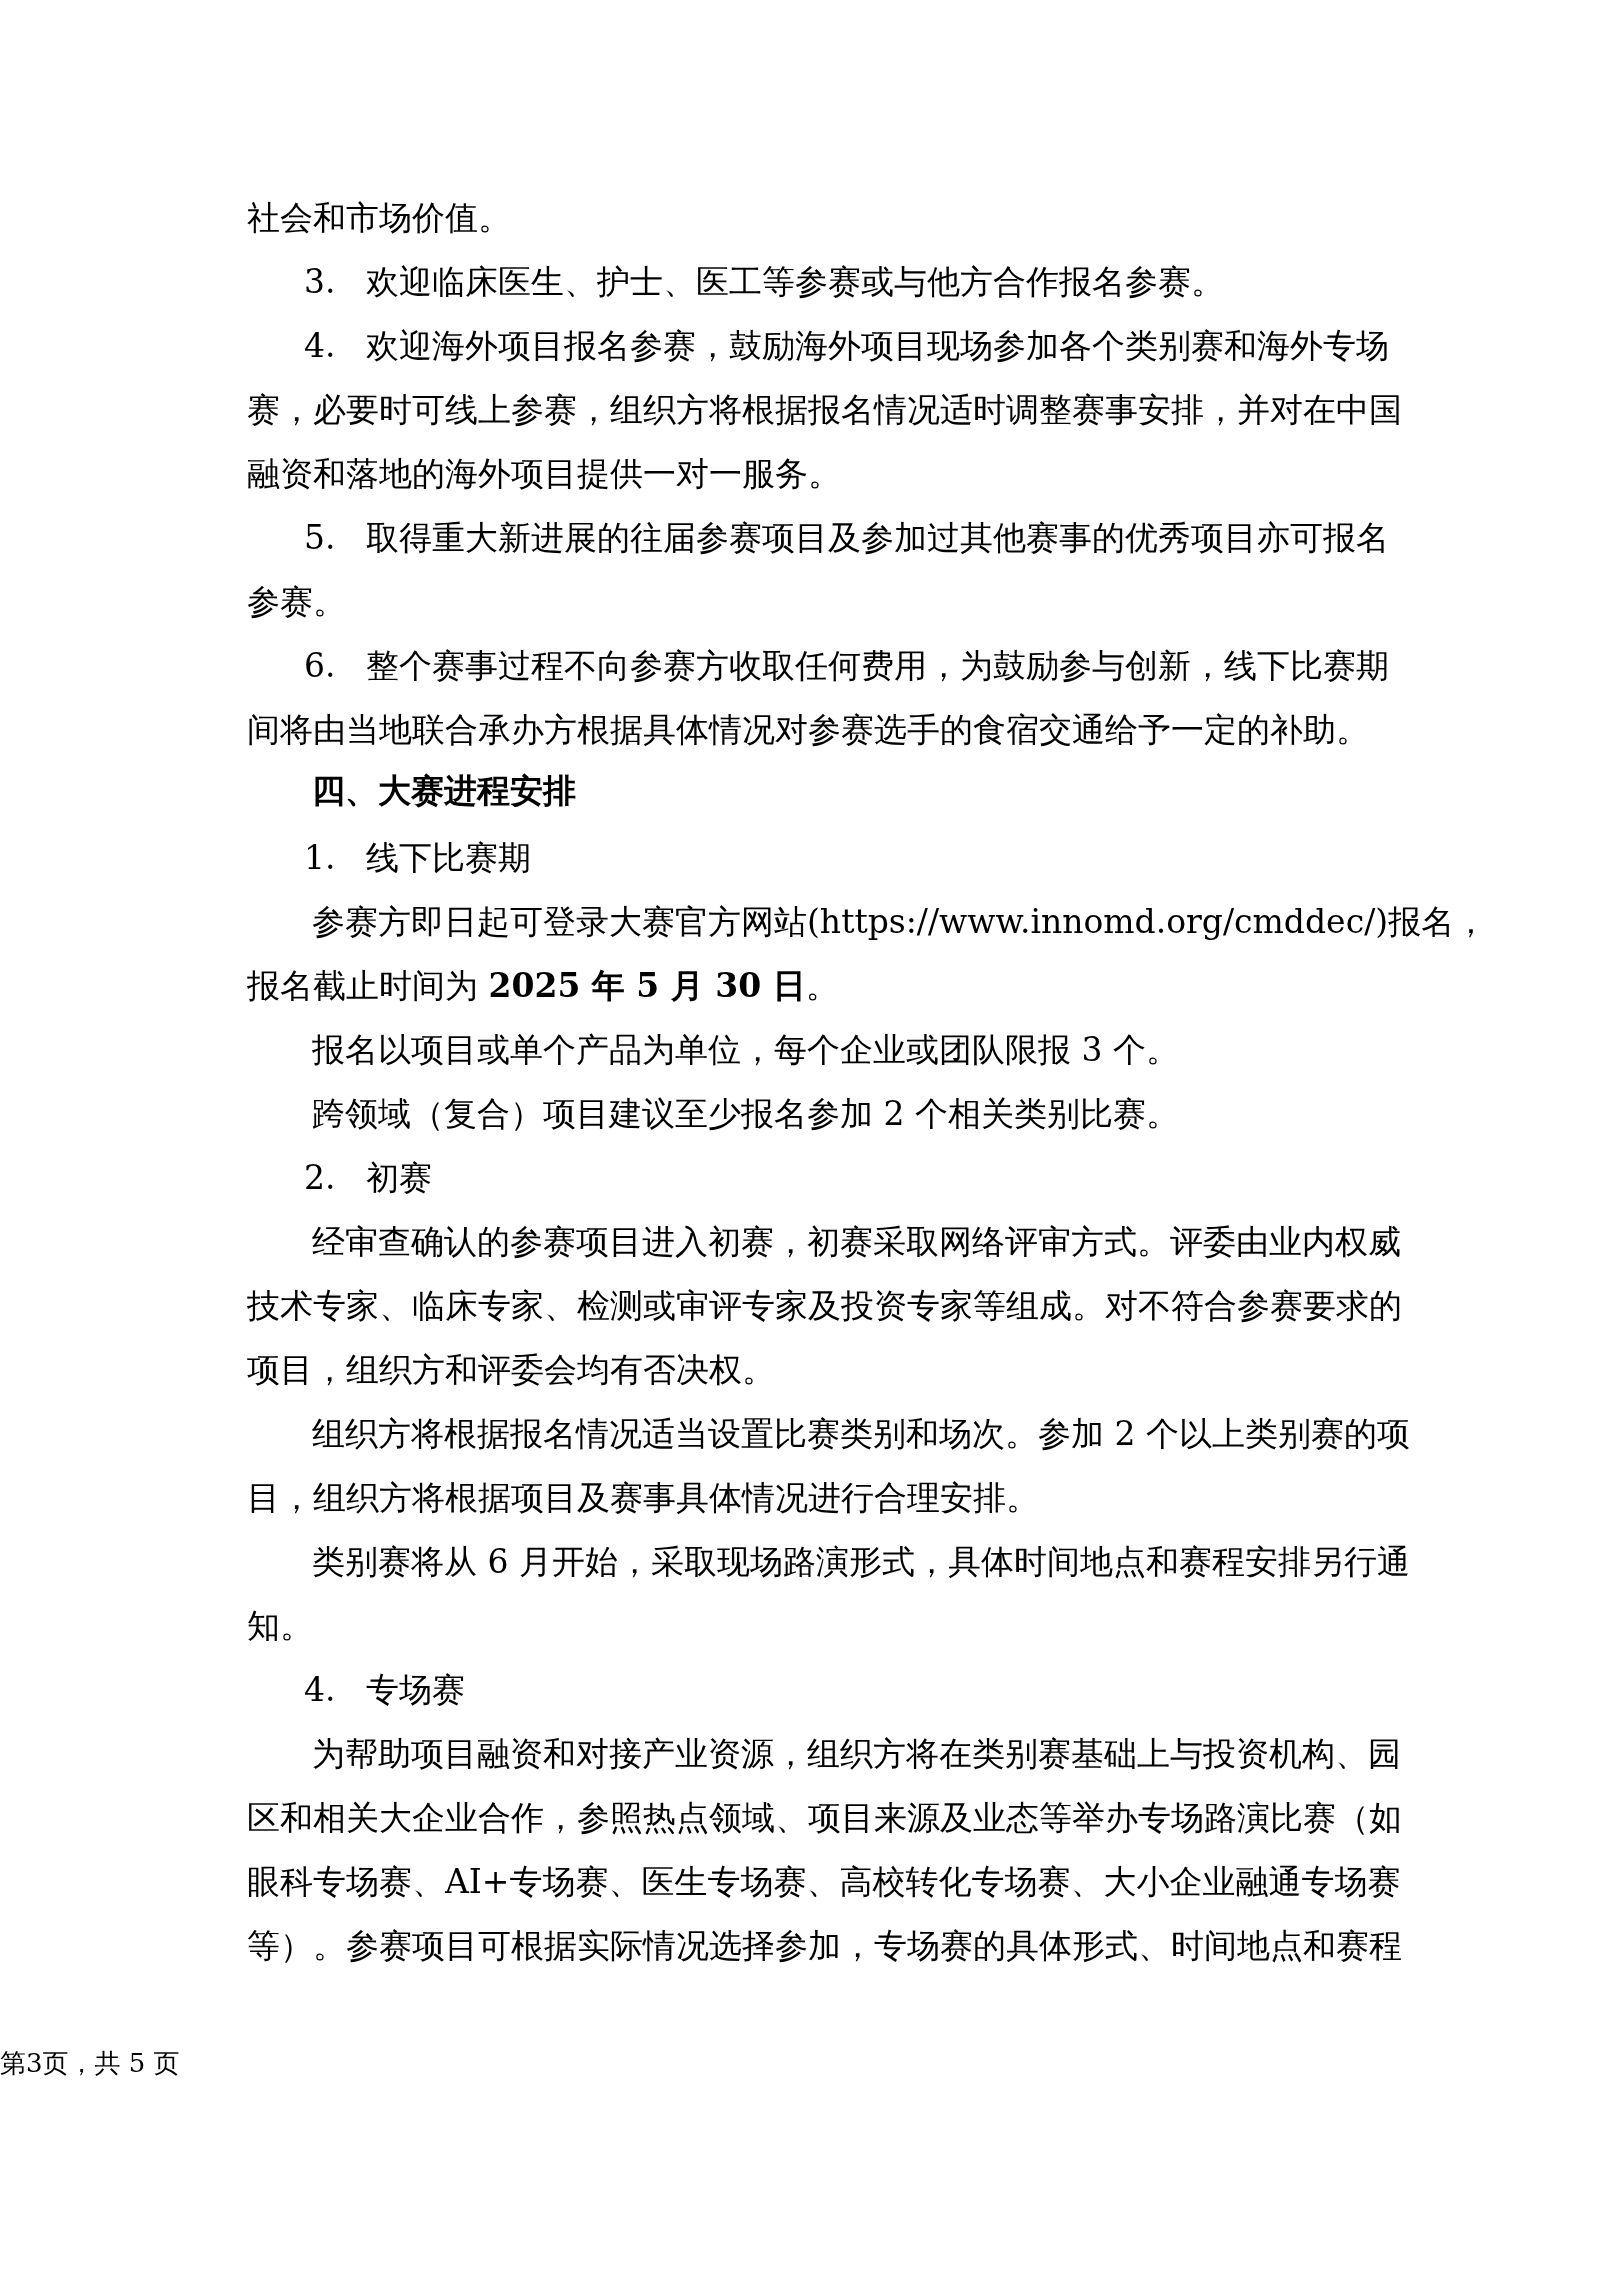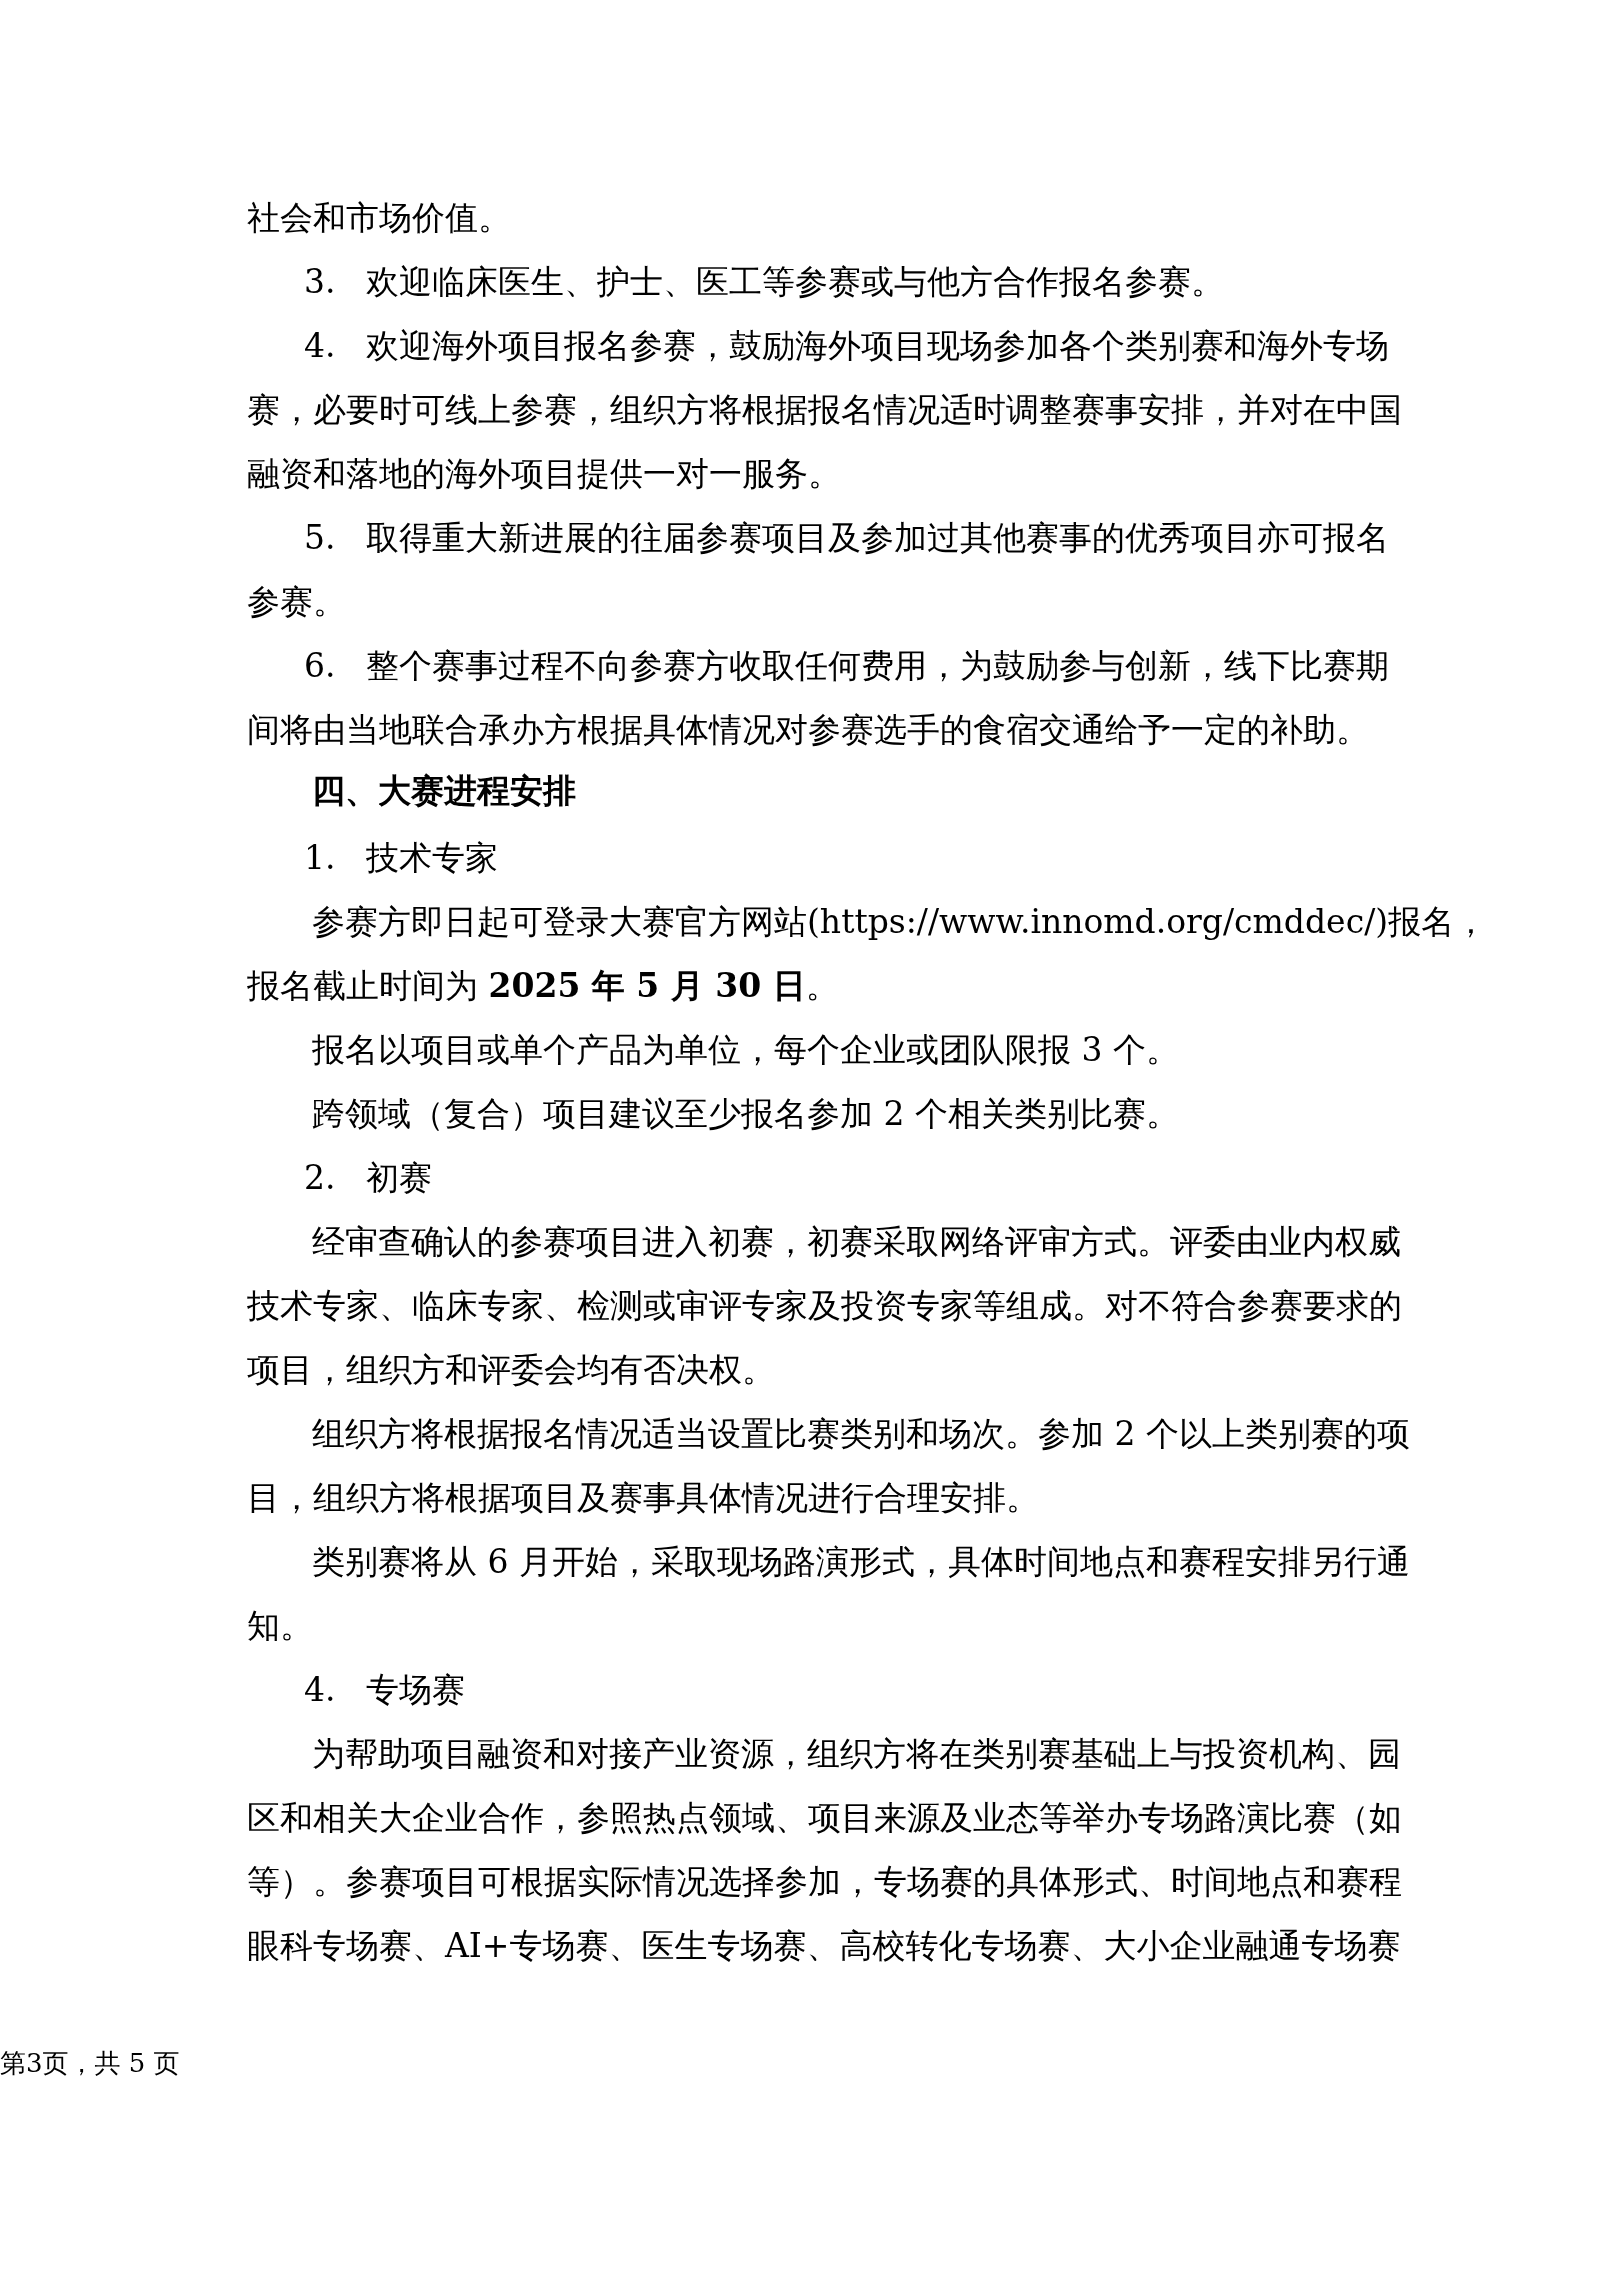--- a/index.html
+++ b/index.html
@@ -63,34 +63,34 @@
       <div class="line flush"><span>社会和市场价值。</span></div>
       <div class="line numbered"><span class="num">3.</span><span>欢迎临床医生、护士、医工等参赛或与他方合作报名参赛。</span></div>
       <div class="line numbered"><span class="num">4.</span><span>欢迎海外项目报名参赛，鼓励海外项目现场参加各个类别赛和海外专场</span></div>
       <div class="line flush"><span>赛，必要时可线上参赛，组织方将根据报名情况适时调整赛事安排，并对在中国</span></div>
       <div class="line flush"><span>融资和落地的海外项目提供一对一服务。</span></div>
       <div class="line numbered"><span class="num">5.</span><span>取得重大新进展的往届参赛项目及参加过其他赛事的优秀项目亦可报名</span></div>
       <div class="line flush"><span>参赛。</span></div>
       <div class="line numbered"><span class="num">6.</span><span>整个赛事过程不向参赛方收取任何费用，为鼓励参与创新，线下比赛期</span></div>
       <div class="line flush"><span>间将由当地联合承办方根据具体情况对参赛选手的食宿交通给予一定的补助。</span></div>
       <div class="line heading"><span>四、大赛进程安排</span></div>
-      <div class="line numbered"><span class="num">1.</span><span>技术专家</span></div>
+      <div class="line numbered"><span class="num">1.</span><span>线下比赛期</span></div>
       <div class="line indent"><span>参赛方即日起可登录大赛官方网站(https://www.innomd.org/cmddec/)报名，</span></div>
       <div class="line flush"><span>报名截止时间为 </span><span class="bold">2025 年 5 月 30 日</span><span>。</span></div>
       <div class="line indent"><span>报名以项目或单个产品为单位，每个企业或团队限报 3 个。</span></div>
       <div class="line indent"><span>跨领域（复合）项目建议至少报名参加 2 个相关类别比赛。</span></div>
       <div class="line numbered"><span class="num">2.</span><span>初赛</span></div>
       <div class="line indent"><span>经审查确认的参赛项目进入初赛，初赛采取网络评审方式。评委由业内权威</span></div>
       <div class="line flush"><span>技术专家、临床专家、检测或审评专家及投资专家等组成。对不符合参赛要求的</span></div>
       <div class="line flush"><span>项目，组织方和评委会均有否决权。</span></div>
       <div class="line indent"><span>组织方将根据报名情况适当设置比赛类别和场次。参加 2 个以上类别赛的项</span></div>
       <div class="line flush"><span>目，组织方将根据项目及赛事具体情况进行合理安排。</span></div>
       <div class="line indent"><span>类别赛将从 6 月开始，采取现场路演形式，具体时间地点和赛程安排另行通</span></div>
       <div class="line flush"><span>知。</span></div>
       <div class="line numbered"><span class="num">4.</span><span>专场赛</span></div>
       <div class="line indent"><span>为帮助项目融资和对接产业资源，组织方将在类别赛基础上与投资机构、园</span></div>
       <div class="line flush"><span>区和相关大企业合作，参照热点领域、项目来源及业态等举办专场路演比赛（如</span></div>
+      <div class="line flush"><span>眼科专场赛、AI+专场赛、医生专场赛、高校转化专场赛、大小企业融通专场赛</span></div>
       <div class="line flush"><span>等）。参赛项目可根据实际情况选择参加，专场赛的具体形式、时间地点和赛程</span></div>
-      <div class="line flush"><span>眼科专场赛、AI+专场赛、医生专场赛、高校转化专场赛、大小企业融通专场赛</span></div>
     </main>
   <footer class="page-footer">第3页，共 5 页</footer>
 </div>
 
 
 </body></html>

